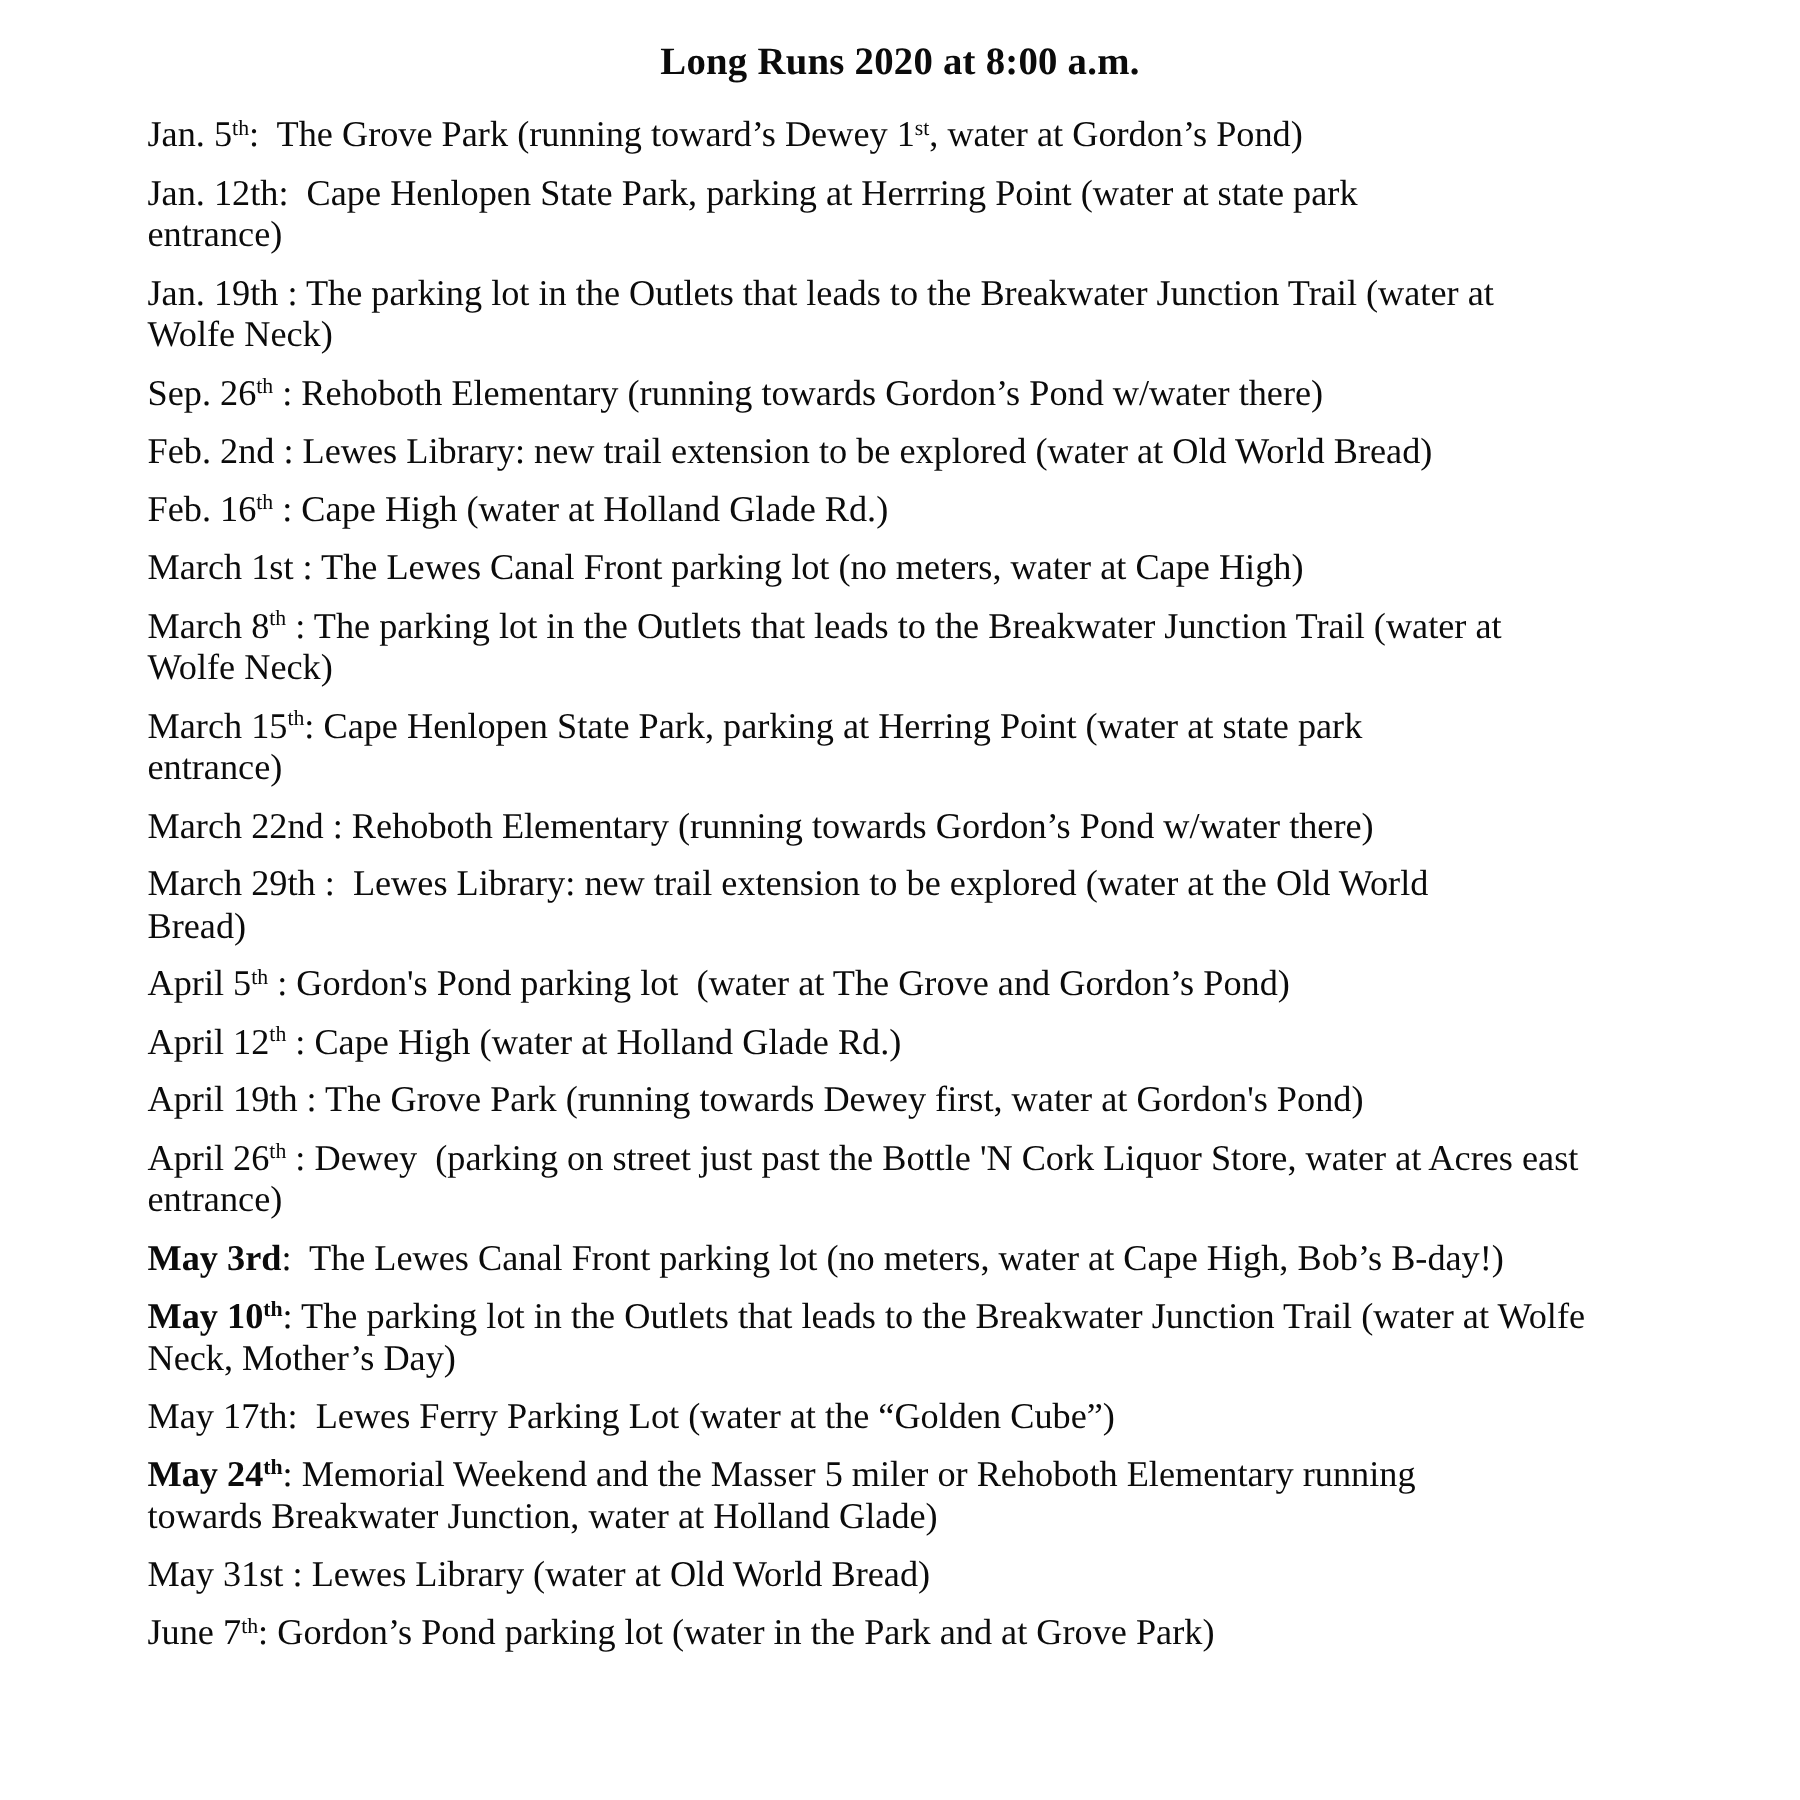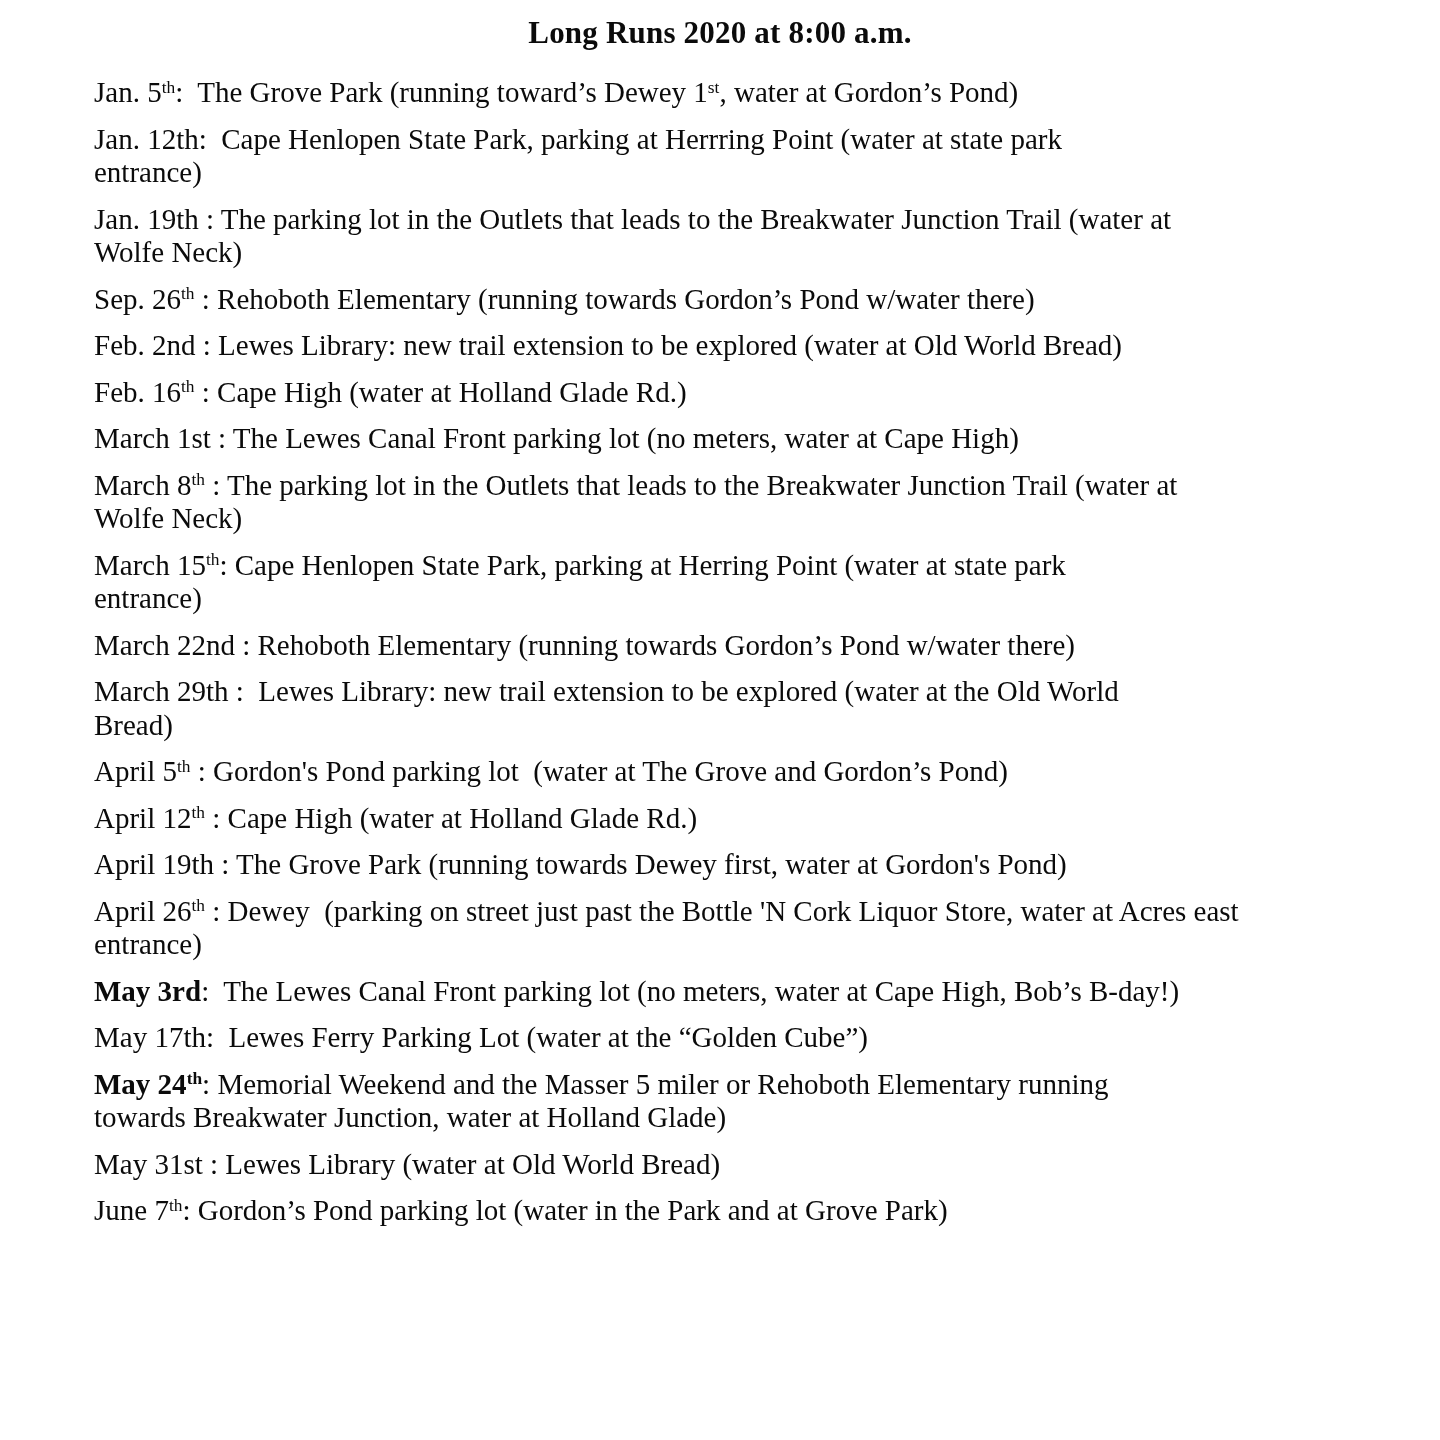--- a/index.html
+++ b/index.html
@@ -7,34 +7,34 @@
     padding: 0;
     background: #ffffff;
     width: 1440px;
     height: 1440px;
     overflow: hidden;
   }
   .page {
     width: 1440px;
     height: 1440px;
     box-sizing: border-box;
-    padding-top: 14px;
+    padding-top: 30px;
     font-family: "Liberation Serif", "DejaVu Serif", serif;
     color: #0b0b0b;
   }
   .title {
     text-align: center;
     font-size: 31px;
     font-weight: bold;
     line-height: 38px;
     margin: 0 0 24px 0;
     letter-spacing: 0.2px;
   }
   .schedule {
-    margin-left: 94px;
+    margin-left: 118px;
     width: 1172px;
   }
   p.entry {
     font-size: 29px;
     line-height: 33.5px;
     margin: 0 0 13px 0;
     white-space: pre-wrap;
   }
   p.entry .b {
     font-weight: bold;
@@ -68,19 +68,21 @@
 entrance)</span></p>
       <p class="entry"><span>March 22nd : Rehoboth Elementary (running towards Gordon’s Pond w/water there)</span></p>
       <p class="entry"><span>March 29th :  Lewes Library: new trail extension to be explored (water at the Old World
 Bread)</span></p>
       <p class="entry"><span>April 5</span><sup>th</sup><span> : Gordon's Pond parking lot  (water at The Grove and Gordon’s Pond)</span></p>
       <p class="entry"><span>April 12</span><sup>th</sup><span> : Cape High (water at Holland Glade Rd.)</span></p>
       <p class="entry"><span>April 19th : The Grove Park (running towards Dewey first, water at Gordon's Pond)</span></p>
       <p class="entry"><span>April 26</span><sup>th</sup><span> : Dewey  (parking on street just past the Bottle 'N Cork Liquor Store, water at Acres east
 entrance)</span></p>
       <p class="entry"><span class="b">May 3rd</span><span>:  The Lewes Canal Front parking lot (no meters, water at Cape High, Bob’s B-day!)</span></p>
+      <p class="entry"><span class="b">May 10</span><sup class="b">th</sup><span>: The parking lot in the Outlets that leads to the Breakwater Junction Trail (water at Wolfe
+Neck, Mother’s Day)</span></p>
       <p class="entry"><span>May 17th:  Lewes Ferry Parking Lot (water at the “Golden Cube”)</span></p>
       <p class="entry"><span class="b">May 24</span><sup class="b">th</sup><span>: Memorial Weekend and the Masser 5 miler or Rehoboth Elementary running
 towards Breakwater Junction, water at Holland Glade)</span></p>
       <p class="entry"><span>May 31st : Lewes Library (water at Old World Bread)</span></p>
       <p class="entry"><span>June 7</span><sup>th</sup><span>: Gordon’s Pond parking lot (water in the Park and at Grove Park)</span></p>
     </div>
 </div>
 
 </body></html>

